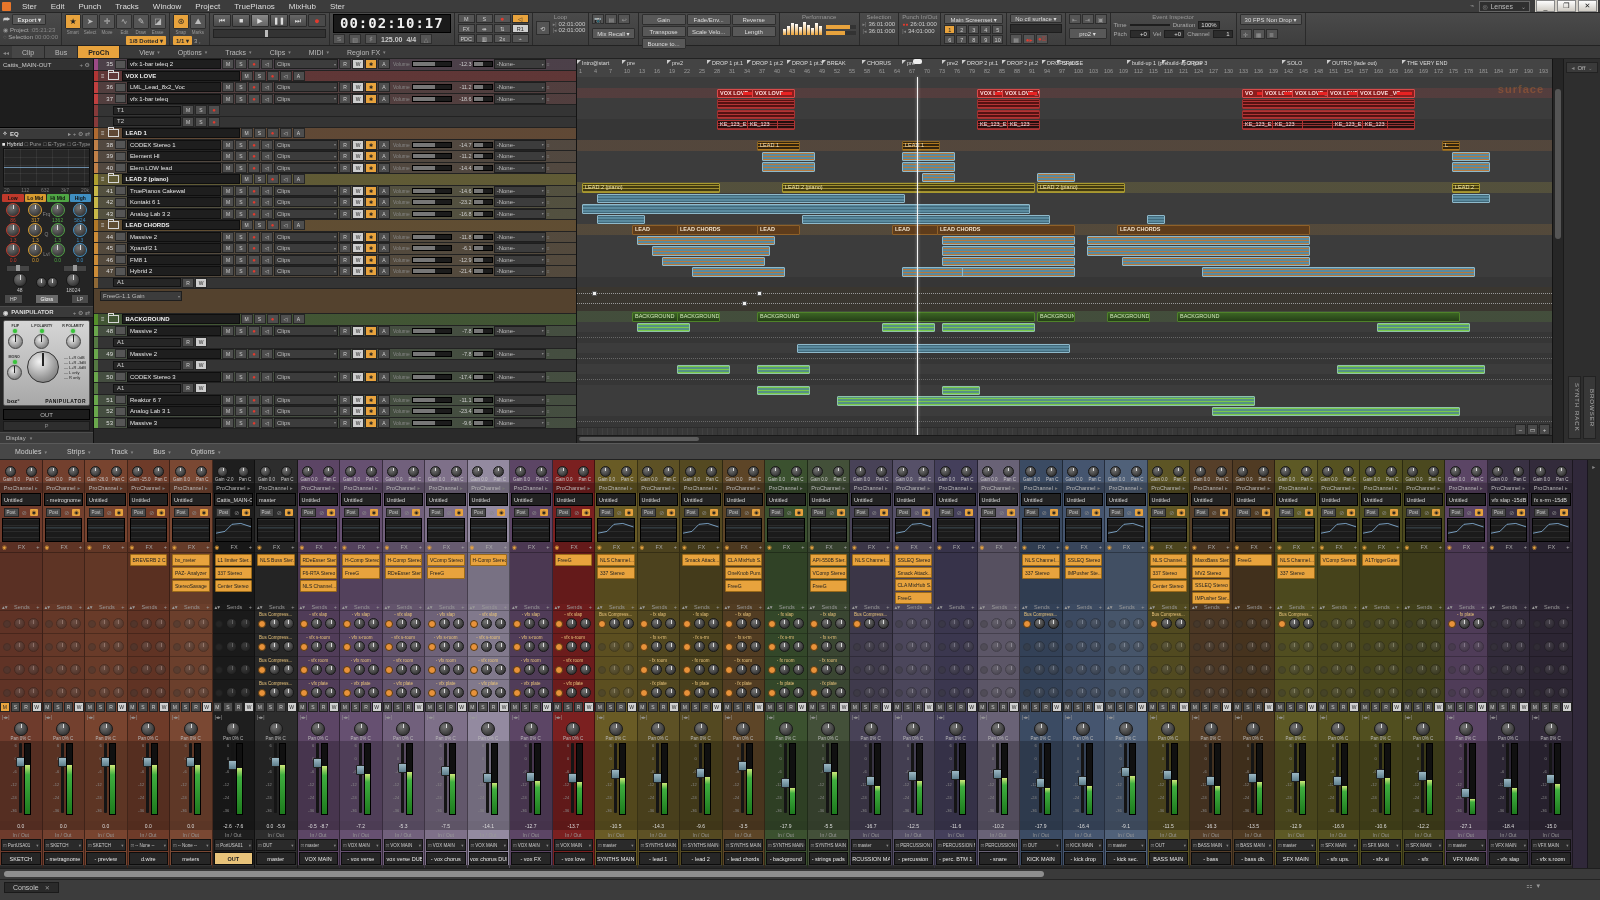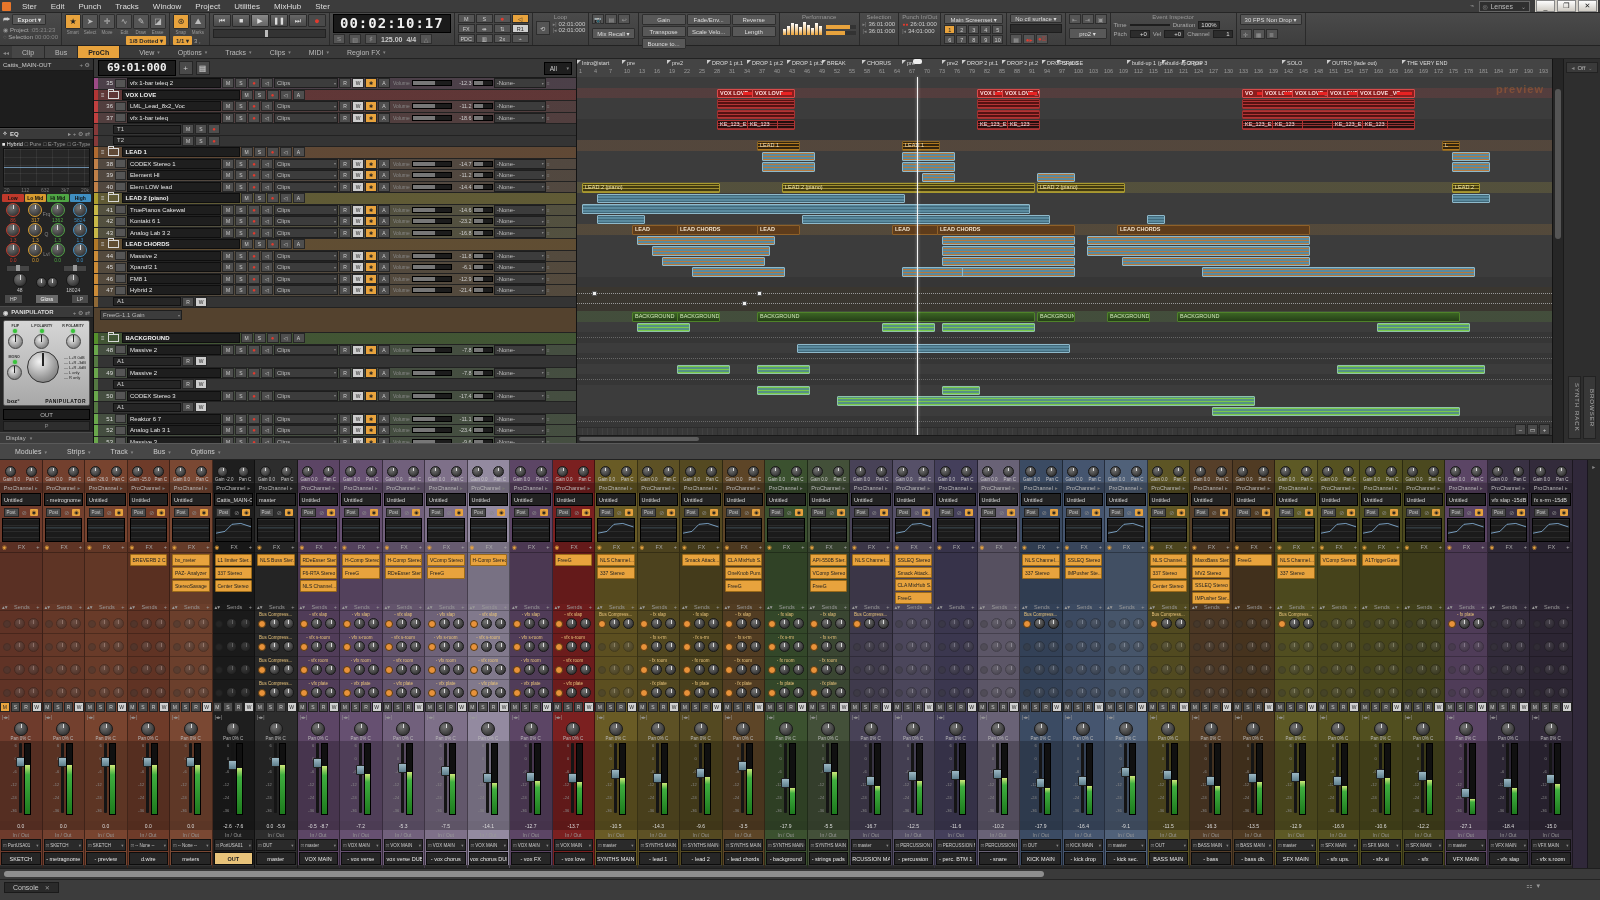--- a/index.html
+++ b/index.html
@@ -232,21 +232,21 @@
 <div id="app">
   <div id="menubar">
     <div id="appicon"></div>
     <div id="menu-items" style="display:flex;height:100%;">
         <div class="mitem">Ster</div>
         <div class="mitem">Edit</div>
         <div class="mitem">Punch</div>
         <div class="mitem">Tracks</div>
         <div class="mitem">Window</div>
         <div class="mitem">Project</div>
-        <div class="mitem">Utilities</div>
+        <div class="mitem">TruePianos</div>
         <div class="mitem">MixHub</div>
         <div class="mitem">Ster</div>
       </div>
     <div id="menu-right">
       <span style="color:#999;font-size:7px;">⌁</span>
       <div id="lenses">Lenses</div>
       <div id="winbtns">
         <div class="wbtn">_</div>
         <div class="wbtn">❐</div>
         <div class="wbtn">✕</div>
@@ -641,26 +641,20 @@
       <div id="pani-marks">— L+R 0dB<br>— L+R -3dB<br>— L+R -6dB<br>— L only<br>— R only</div>
     </div>
     <span id="pani-brand">boz°</span>
     <span id="pani-name">PANIPULATOR</span>
   </div>
   <div id="pani-out">OUT</div>
   <div id="pani-p">P</div>
   <div id="disp-tab">Display<span class="car">▾</span></div>
       </div>
     <div id="trackpane">
-        <div id="tp-head">
-  <div id="tp-time">69:01:000</div>
-  <div class="sqbtn">+</div>
-  <div class="sqbtn">▦</div>
-  <div id="tp-all">All</div>
-        </div>
         <div id="tp-rows">
           <div class="trow-t" style="height:10.5px;background:linear-gradient(#9c4a8626,#9c4a8626),#3e3e3e;">
       <span class="ctab" style="background:#9c4a86"></span>
             <span class="tnum">35</span>
             <span class="ticon"></span>
       <span class="tname">vfx 1-bar teleq 2</span>
       <span class="bb">M</span>
             <span class="bb">S</span>
             <span class="bb rec">●</span>
             <span class="bb">◁</span>
@@ -1476,21 +1470,21 @@
           <div class="clip c-t" style="left:220px;top:266.5px;width:269px;height:7.5px;"></div>
           <div class="clip c-tG" style="left:100px;top:287.5px;width:49px;height:7.5px;"></div>
           <div class="clip c-tG" style="left:180px;top:287.5px;width:49px;height:7.5px;"></div>
           <div class="clip c-tG" style="left:760px;top:287.5px;width:144px;height:7.5px;"></div>
           <div class="clip c-tG" style="left:180px;top:308.5px;width:49px;height:7.5px;"></div>
           <div class="clip c-tG" style="left:365px;top:308.5px;width:34px;height:7.5px;"></div>
           <div class="clip c-tG" style="left:260px;top:319px;width:414px;height:7.5px;"></div>
           <div class="clip c-tG" style="left:635px;top:329.5px;width:244px;height:7.5px;"></div>
           <div id="playhead" style="left:340px"></div>
         </div>
-      <div id="watermark">preview</div>
+      <div id="watermark">surface</div>
       <div id="cp-hscroll">
           <i></i>
         </div>
       <div id="cp-zoom">
         <div class="sqbtn">−</div>
         <div class="sqbtn">▭</div>
         <div class="sqbtn">+</div>
       </div>
     </div>
     <div id="vscroll">

